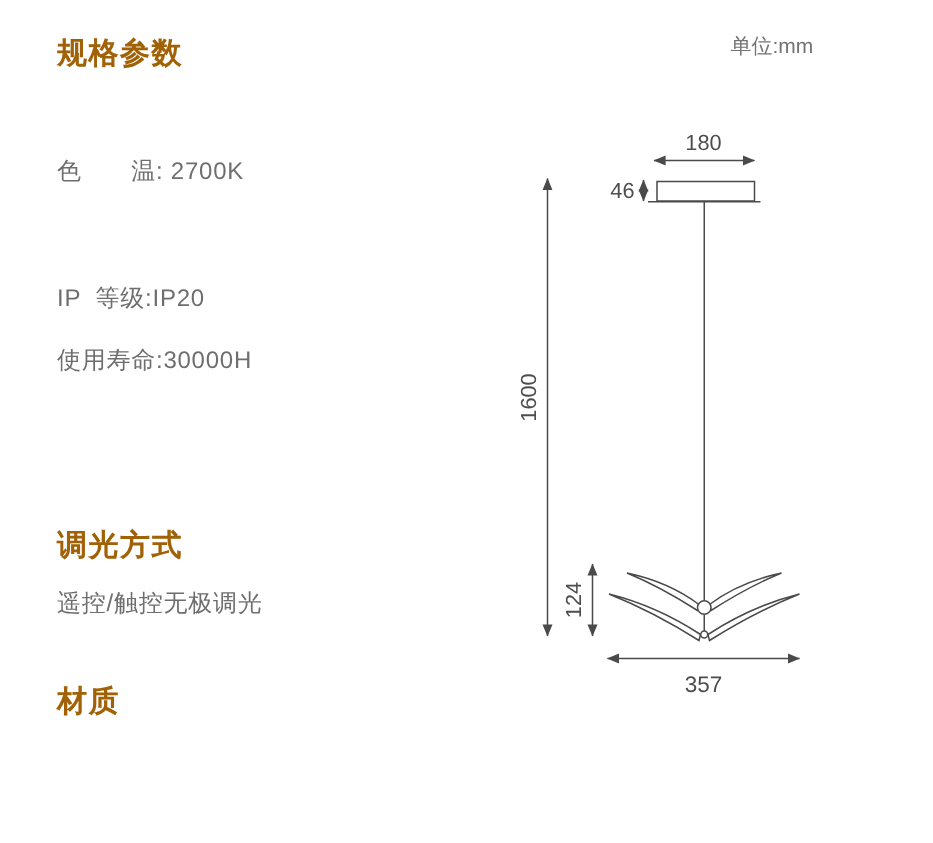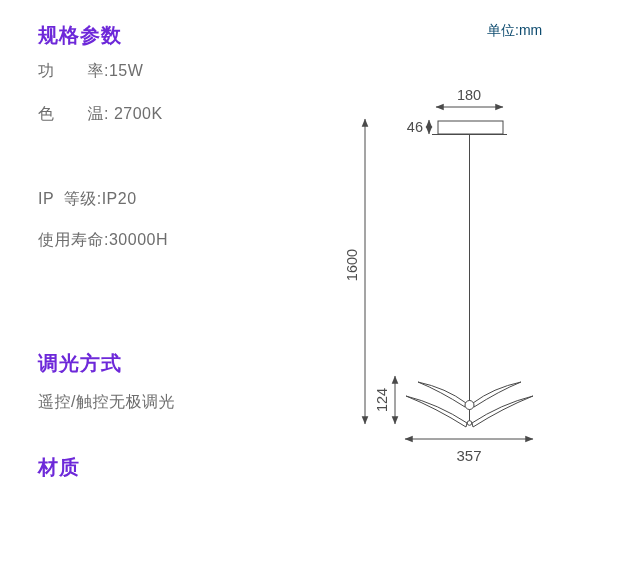--- a/index.html
+++ b/index.html
@@ -6,49 +6,48 @@
   html, body {
     width: 622px; height: 562px;
     background: #ffffff;
     font-family: "Liberation Sans", "DejaVu Sans", sans-serif;
     overflow: hidden;
   }
   .page { position: relative; width: 622px; height: 562px; background: #fff; }
 
   .sec-title {
     position: absolute; left: 38px;
-    font-size: 20px; font-weight: 700; color: #6d28d9;
+    font-size: 20px; font-weight: 700; color: #a16207;
     letter-spacing: 1px; white-space: pre;
   }
   .spec-line {
     position: absolute; left: 38px;
     font-size: 16px; color: #6e6e6e;
     letter-spacing: 0.5px; white-space: pre;
   }
   .unit-label {
     position: absolute; left: 487px; top: 22px;
-    font-size: 14px; color: #0c4a6e; white-space: pre;
+    font-size: 14px; color: #737373; white-space: pre;
   }
 
   .diagram { position: absolute; left: 330px; top: 75px; }
   .diagram .ln { stroke: #4a4a4a; stroke-width: 1; fill: none; }
   .diagram .shape { stroke: #4a4a4a; stroke-width: 1; fill: #ffffff; }
   .diagram text {
     fill: #4d4d4d; font-size: 14.5px;
     font-family: "Liberation Sans", "DejaVu Sans", sans-serif;
   }
 </style>
 </head>
 <body>
 
 <div class="page">
 
   <div class="sec-title" style="top:22px">规格参数</div>
 
-  <div class="spec-line" style="top:61px">功　　率:15W</div>
   <div class="spec-line" style="top:104px">色　　温: 2700K</div>
   <div class="spec-line" style="top:189px">IP  等级:IP20</div>
   <div class="spec-line" style="top:230px">使用寿命:30000H</div>
 
   <div class="sec-title" style="top:350px">调光方式</div>
   <div class="spec-line" style="top:392px">遥控/触控无极调光</div>
 
   <div class="sec-title" style="top:454px">材质</div>
 
   <div class="unit-label">单位:mm</div>

